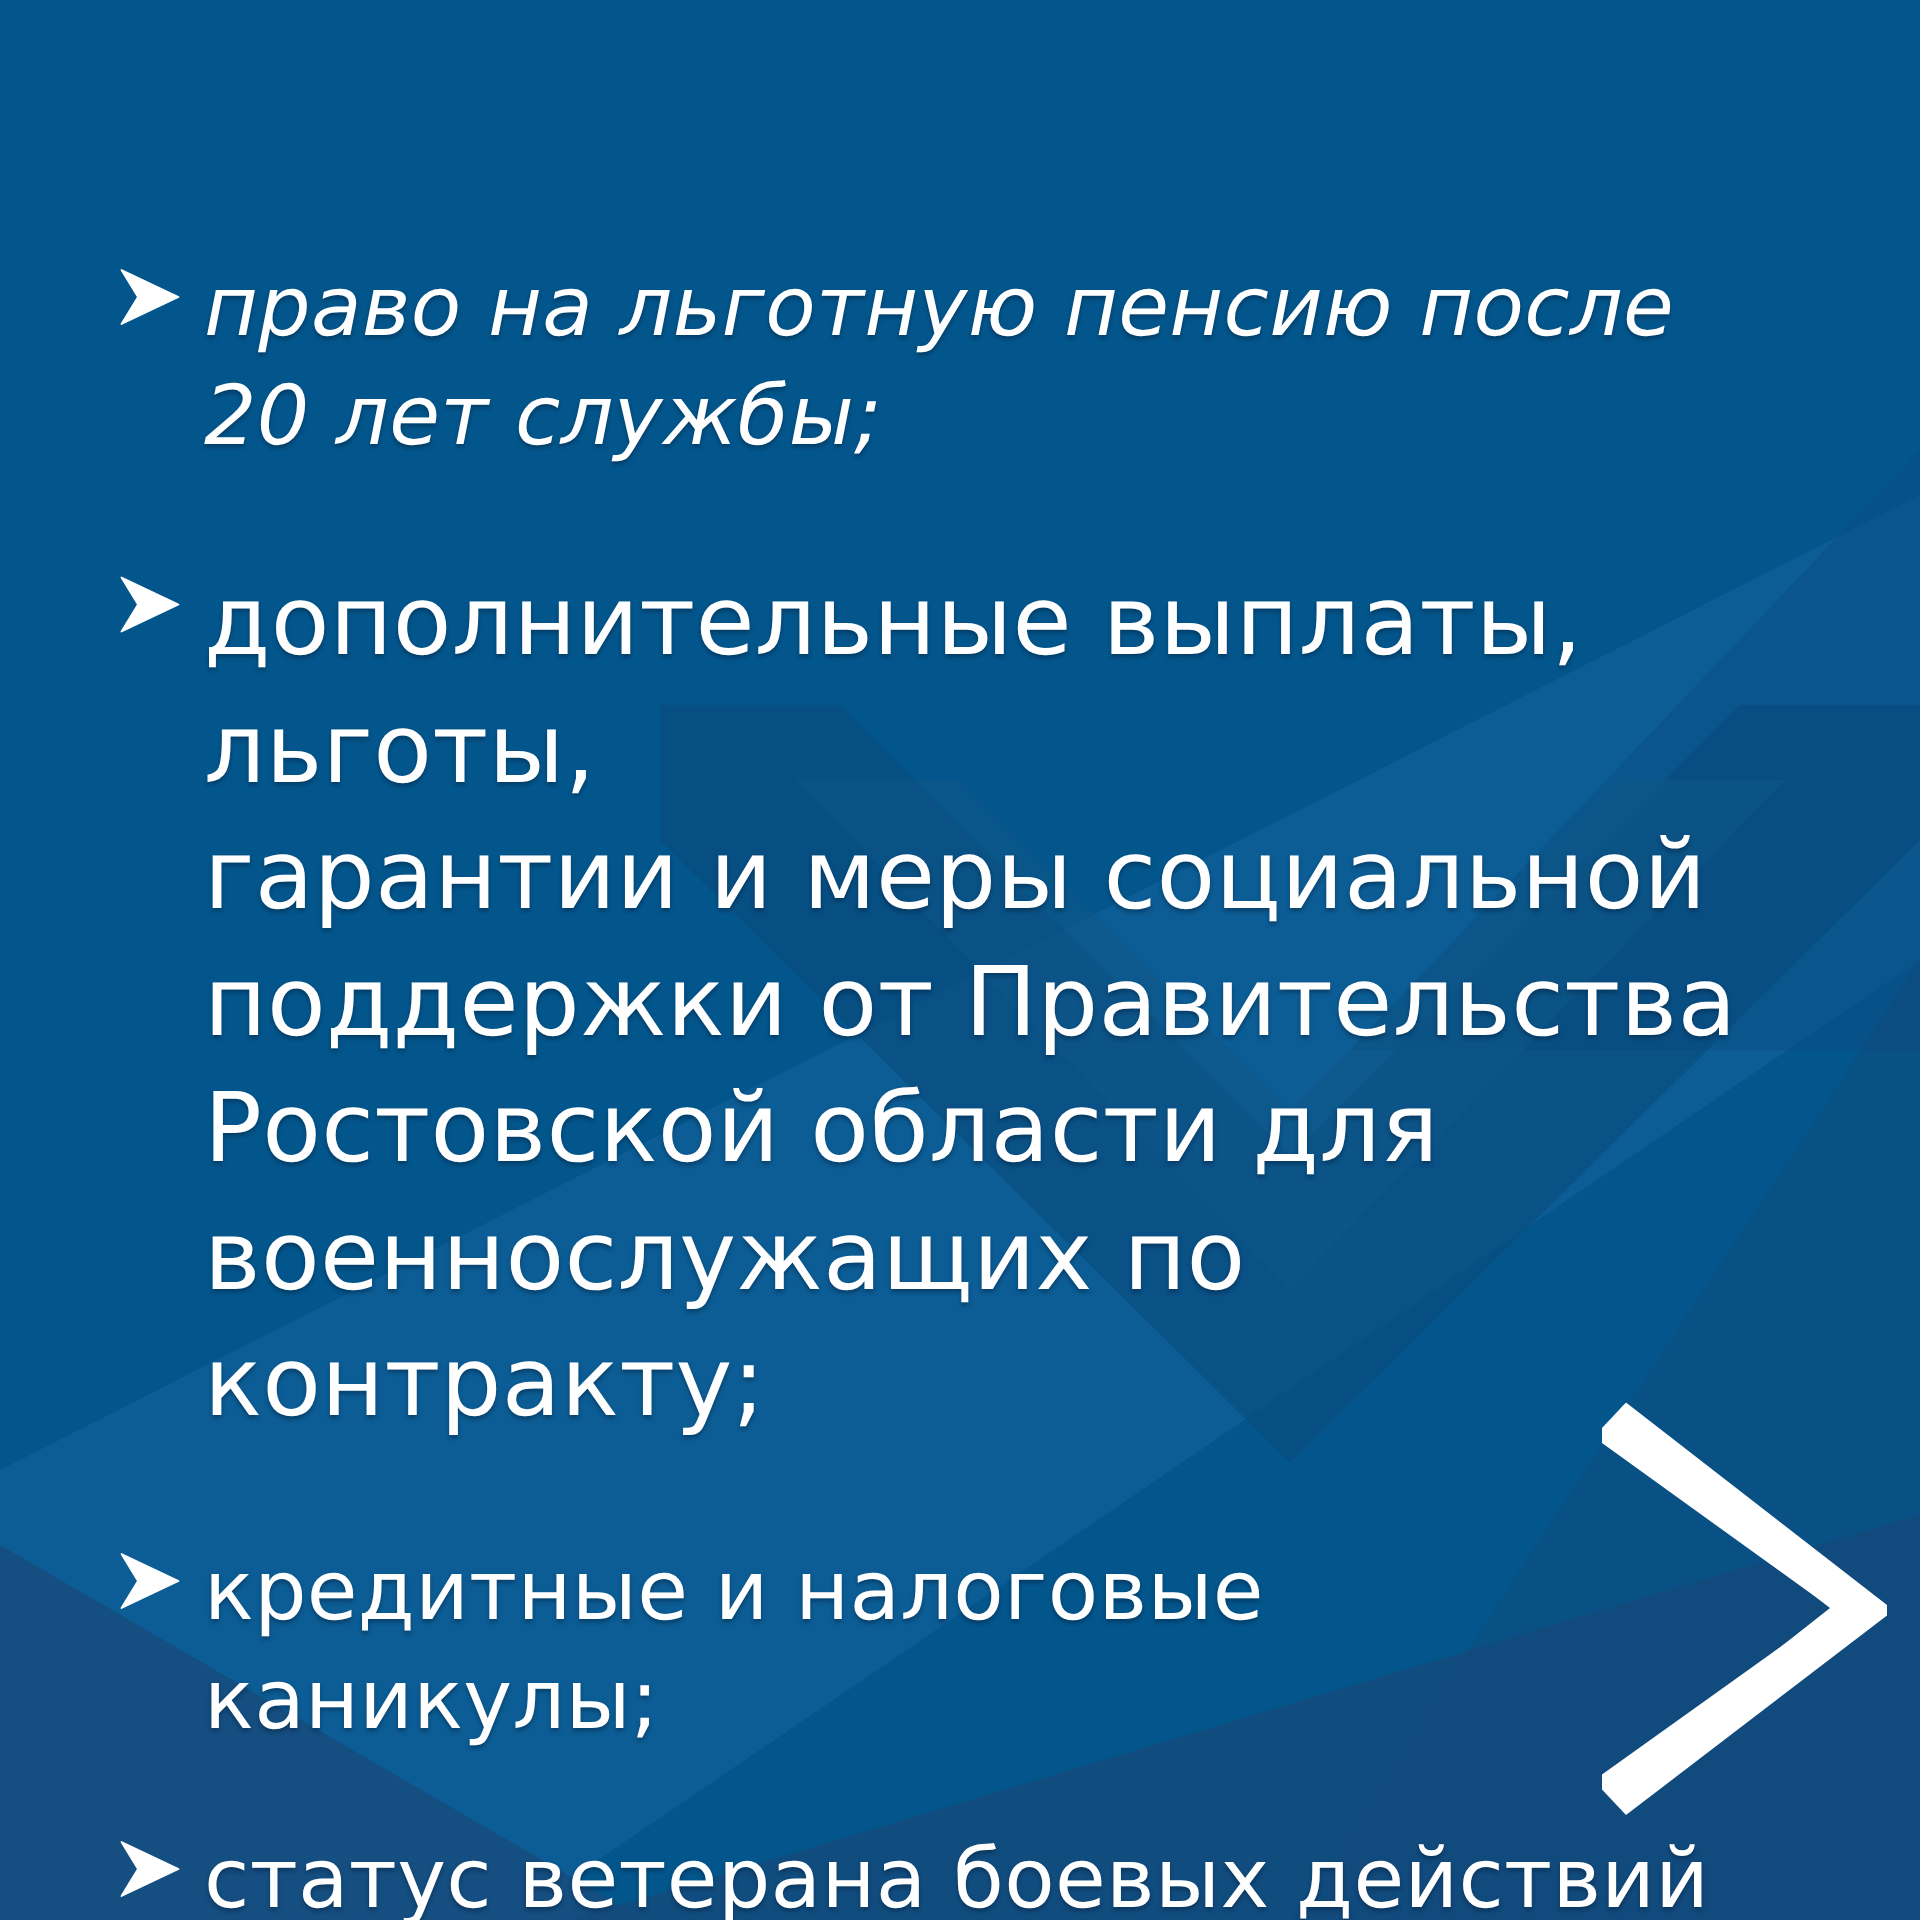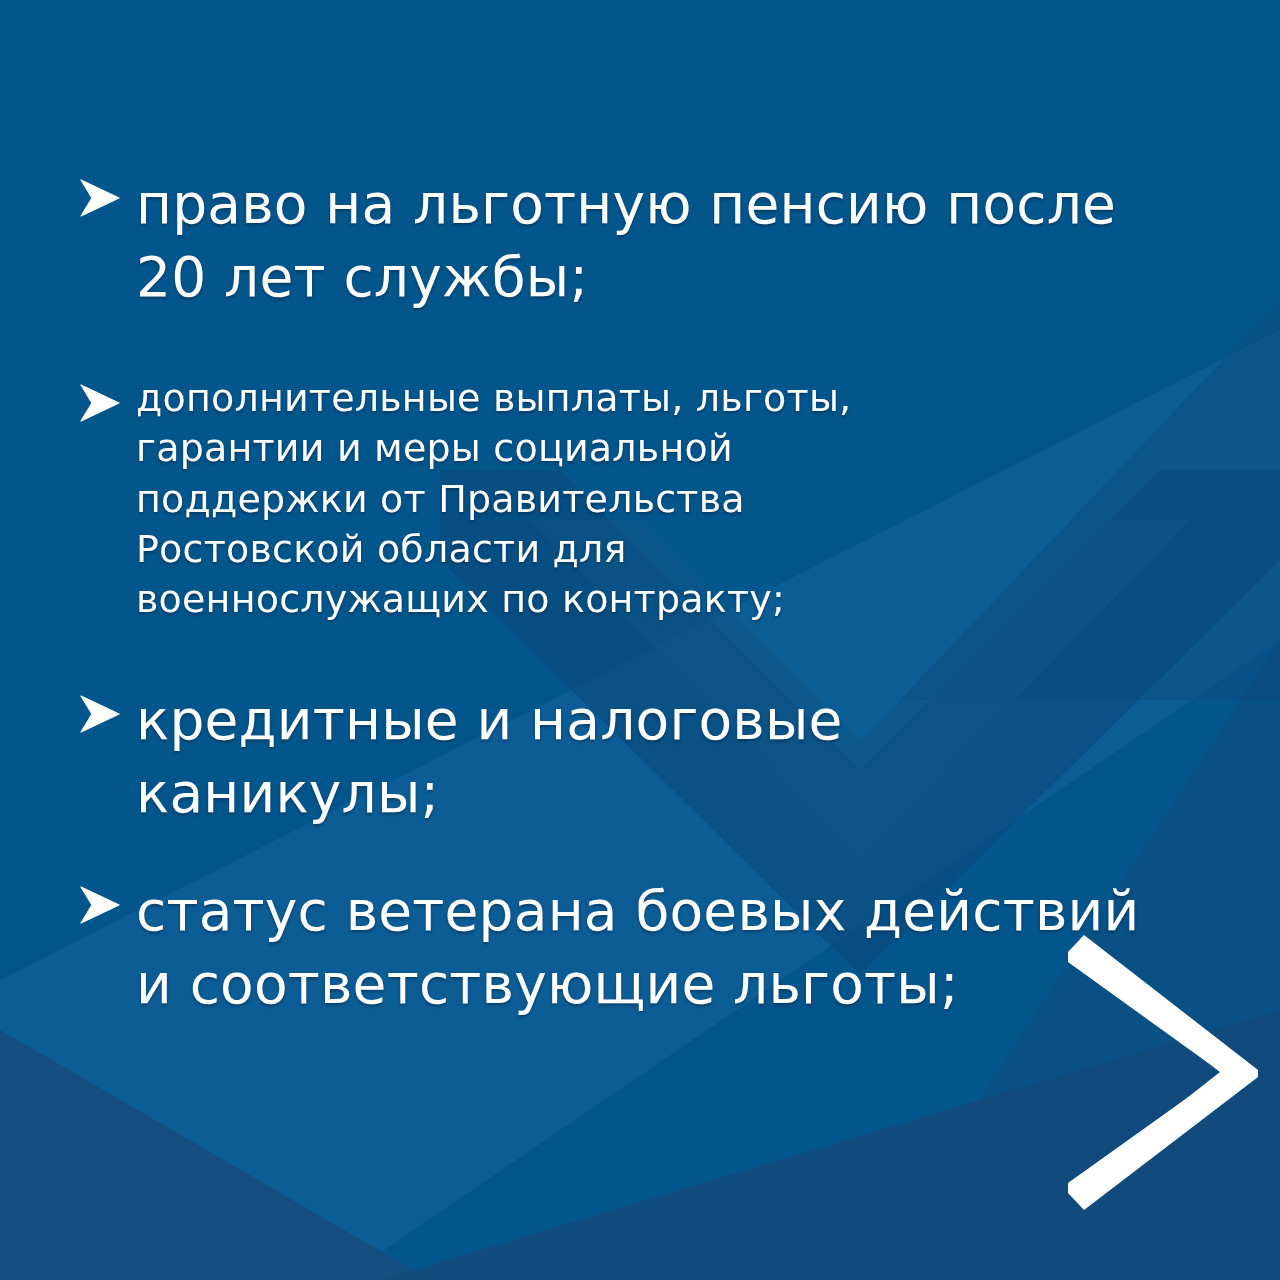--- a/index.html
+++ b/index.html
@@ -51,26 +51,26 @@
     color: #FFFFFF;
     font-size: 55px;
     line-height: 1.32;
     letter-spacing: 0.2px;
     white-space: pre-line;
     text-shadow: 0 2px 3px rgba(0, 28, 56, 0.45);
   }
 
   
   .b1 .bullet-text { font-size: 55px; }
-  .b2 .bullet-text { font-size: 38px; }
+  .b2 .bullet-text { font-size: 64px; }
   .b3 .bullet-text { font-size: 55px; }
   .b4 .bullet-text { font-size: 55px; }
 
   
-  .b1 { margin-bottom: 60px; }
+  .b1 { margin-bottom: 60px; font-style: italic; }
   .b2 { margin-bottom: 60px; }
   .b3 { margin-bottom: 58px; }
 
   
   .chevron {
     position: absolute;
     left: 1068px;
     top: 935px;
     width: 190px;
     height: 275px;

